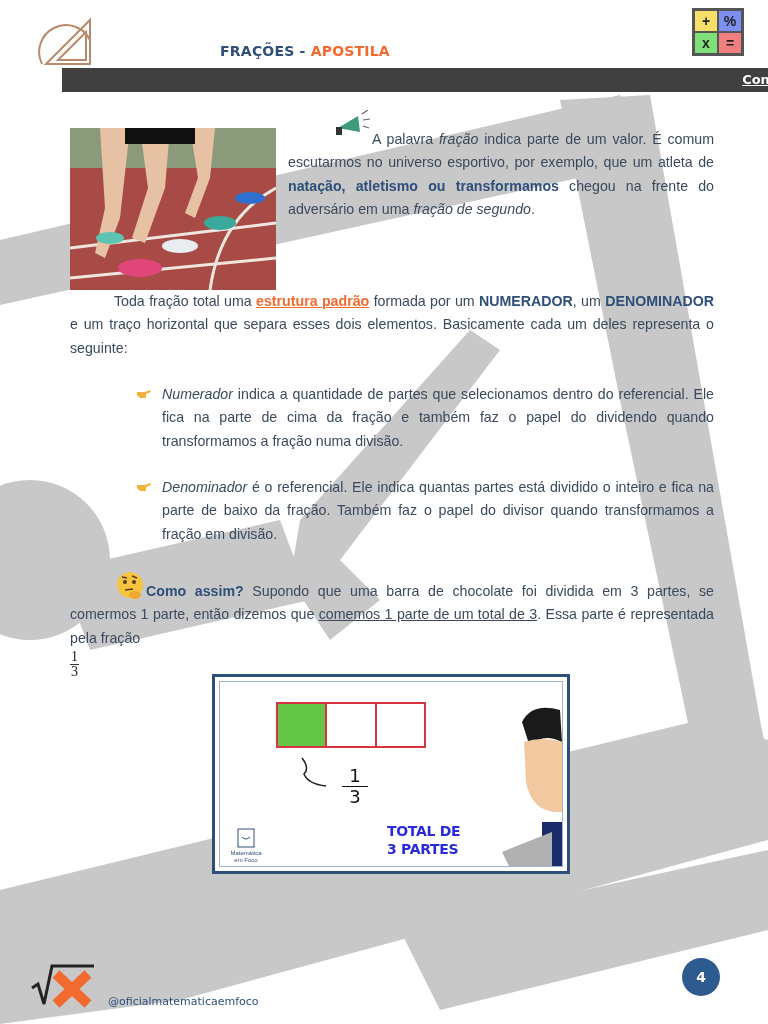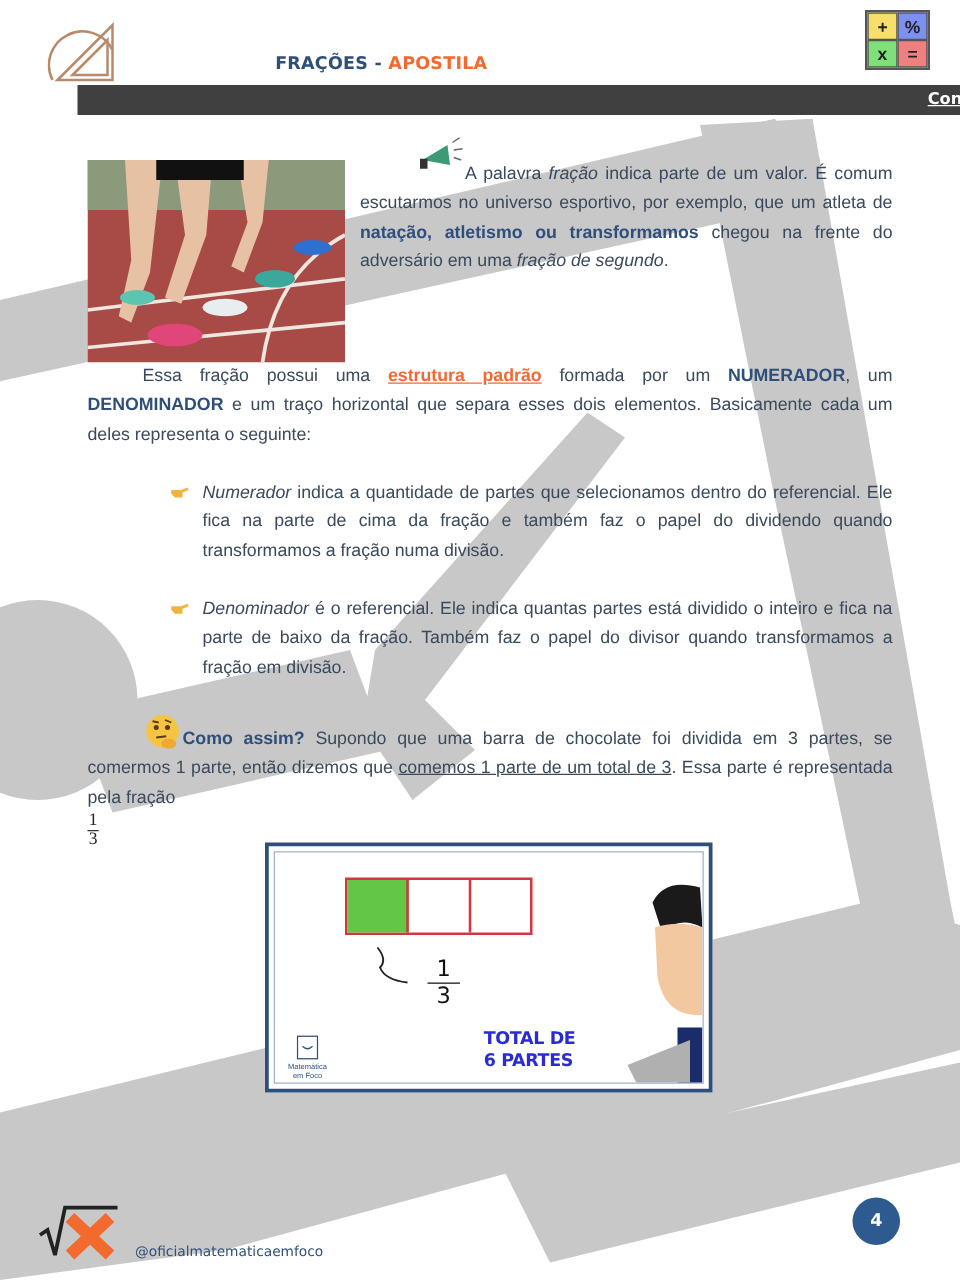--- a/index.html
+++ b/index.html
@@ -109,21 +109,21 @@
   <path d="M6 18 L26 6 L28 22 Z" fill="#3d9a76"></path>
   <rect x="4" y="17" width="6" height="8" fill="#333"></rect>
   <path d="M30 4 L36 0 M31 10 L38 9 M31 16 L37 18" stroke="#666" stroke-width="1.2"></path>
 </svg>
 
 <div class="layer p intro">
   <div class="first"><span>A palavra </span><i>fração</i><span> indica parte de um valor. É comum escutarmos no universo esportivo, por exemplo, que um atleta de </span><b>natação, atletismo ou transformamos</b><span> chegou na frente do adversário em uma </span><i>fração de segundo</i><span>.</span></div>
 </div>
 
 <div class="layer p para2">
-  <span class="ind"></span><span>Essa fração possui uma </span><span class="u-orange">estrutura padrão</span><span> formada por um </span><b>NUMERADOR</b><span>, um </span><b>DENOMINADOR</b><span> e um traço horizontal que separa esses dois elementos. Basicamente cada um deles representa o seguinte:</span>
+  <span class="ind"></span><span>Toda fração total uma </span><span class="u-orange">estrutura padrão</span><span> formada por um </span><b>NUMERADOR</b><span>, um </span><b>DENOMINADOR</b><span> e um traço horizontal que separa esses dois elementos. Basicamente cada um deles representa o seguinte:</span>
 </div>
 
 <div class="layer p bullet" style="top:383px">
   <svg class="hand" viewBox="0 0 16 14">
       <path d="M1 6 L9 6 L14 4 L15 6 L10 8 L10 12 L4 12 L1 9 Z" fill="#f2b33a"></path>
     </svg>
   <i>Numerador</i><span> indica a quantidade de partes que selecionamos dentro do referencial. Ele fica na parte de cima da fração e também faz o papel do dividendo quando transformamos a fração numa divisão.</span>
 </div>
 
 <div class="layer p bullet" style="top:476px">
@@ -154,21 +154,21 @@
       <div class="fill"></div>
         <div></div>
         <div></div>
     </div>
     <svg style="position:absolute;left:78px;top:74px" width="40" height="34">
         <path d="M4 2 Q12 12 6 18 Q10 28 28 30" stroke="#222" stroke-width="1.5" fill="none"></path>
       </svg>
     <div class="hfrac"><span class="n">1</span><span>3</span></div>
     <div class="ftxt2">
         <div>TOTAL DE</div>
-        <div>6 PARTES</div>
+        <div>3 PARTES</div>
       </div>
     <div class="mlogo">
       <svg width="18" height="20" viewBox="0 0 18 20">
           <rect x="1" y="1" width="16" height="18" fill="#fff" stroke="#2e4f7a"></rect>
           <path d="M5 9 Q9 13 13 9" stroke="#2e4f7a" fill="none"></path>
         </svg>
       <div>Matemática</div><div>em Foco</div>
     </div>
     <svg style="position:absolute;right:0;top:20px" width="60" height="170" viewBox="0 0 60 170">
       <path d="M20 20 Q30 0 58 8 L60 40 Q40 30 28 45 Z" fill="#1a1a1a"></path>

